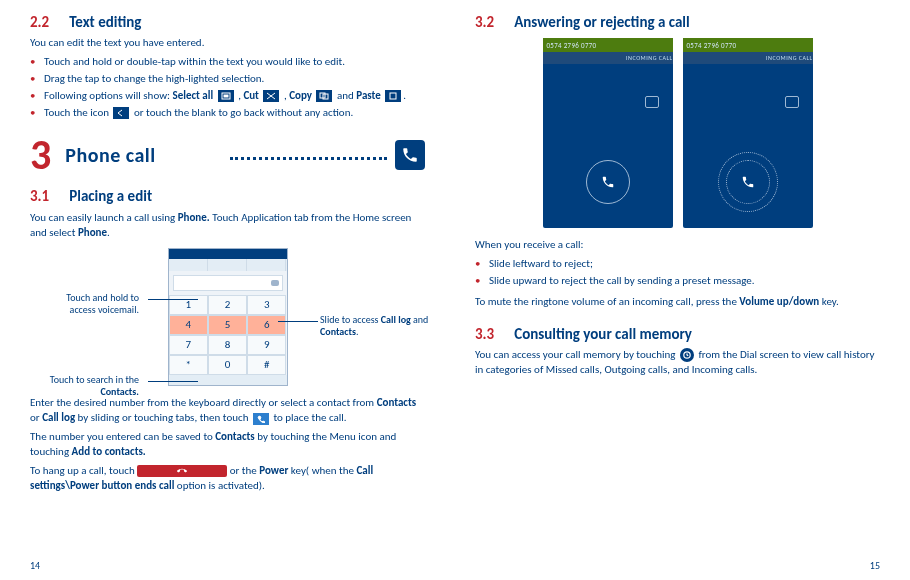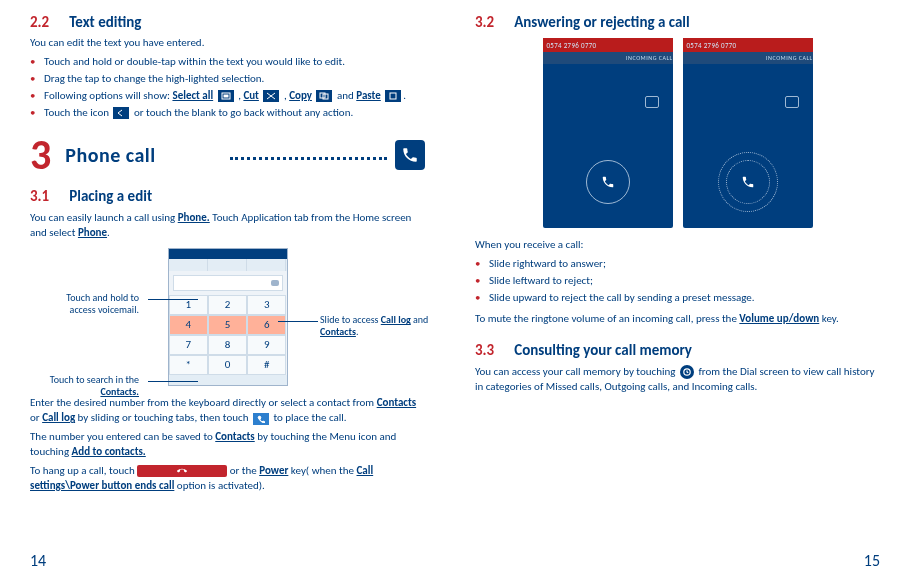--- a/index.html
+++ b/index.html
@@ -15,21 +15,21 @@
   }
   .page-container { display: flex; width: 100%; height: 100%; }
   .page-left, .page-right { width: 50%; padding: 12px 30px 24px 30px; position: relative; }
   .page-right { padding-left: 20px; padding-right: 30px; }
   h2.sec { font-size: 15px; font-weight: bold; color: #003e7e; margin-bottom: 4px; }
   h2.sec .num { color: #c2252d; margin-right: 20px; font-weight: bold; }
   p { color: #003e7e; margin-bottom: 4px; }
   ul.bul { list-style: none; margin-bottom: 6px; }
   ul.bul li { position: relative; padding-left: 14px; margin-bottom: 2px; color: #003e7e; }
   ul.bul li::before { content: "•"; position: absolute; left: 0; color: #c2252d; }
-  .bold { font-weight: bold; text-decoration: underline; }
+  .bold { font-weight: bold; }
   .icon-inline { display: inline-flex; width: 16px; height: 12px; background: #003e7e; vertical-align: middle; margin: 0 2px; align-items: center; justify-content: center; }
   .icon-inline svg { width: 10px; height: 8px; stroke: #fff; fill: #fff; }
   .chapter { display: flex; align-items: center; margin-top: 14px; margin-bottom: 10px; }
   .chapter .bignum { font-size: 42px; font-weight: bold; color: #c2252d; line-height: 1; }
   .chapter .title { font-size: 20px; font-weight: bold; color: #003e7e; margin-left: 14px; flex: 1; letter-spacing: 0.5px; }
   .chapter .dots { flex: 1; border-bottom: 3px dotted #003e7e; margin: 0 8px; height: 10px; }
   .chapter .phone-icon { width: 30px; height: 30px; background: #003e7e; border-radius: 4px; display: flex; align-items: center; justify-content: center; }
   .chapter .phone-icon svg { width: 18px; height: 18px; fill: #fff; }
   .phone-figure { display: flex; justify-content: center; position: relative; margin: 8px 0 10px 0; }
   .phone-mock { width: 120px; border: 1px solid #9fb4cc; background: #eef3f8; font-size: 0; }
@@ -42,33 +42,33 @@
   .pm-keys div { height: 20px; display: flex; align-items: center; justify-content: center; font-size: 11px; color: #003e7e; border: 1px solid #cfdce8; background: #f7fafc; }
   .pm-keys .hl { background: #ffb199; }
   .pm-bottom { height: 10px; background: #e3edf5; }
   .callout { position: absolute; font-size: 10px; color: #003e7e; line-height: 1.2; }
   .callout.left1 { right: 286px; top: 44px; text-align: right; width: 100px; }
   .callout.left2 { right: 286px; top: 126px; text-align: right; width: 100px; }
   .callout.right1 { left: 290px; top: 66px; width: 110px; }
   .call-line { position: absolute; background: #003e7e; height: 1px; }
   .dual-phones { display: flex; gap: 10px; justify-content: center; margin: 6px 0 10px 0; }
   .call-mock { width: 130px; height: 190px; background: #003e7e; position: relative; border-radius: 2px; }
-  .cm-top { height: 14px; background: #b91c1c; color: #d0e4f5; font-size: 7px; padding: 3px 4px 0 4px; letter-spacing: 0.3px; }
+  .cm-top { height: 14px; background: #4d7c0f; color: #d0e4f5; font-size: 7px; padding: 3px 4px 0 4px; letter-spacing: 0.3px; }
   .cm-sub { height: 12px; background: #1f4a7a; color: #c5dff2; font-size: 6px; text-align: right; line-height: 12px; letter-spacing: 0.5px; }
   .cm-body { position: absolute; top: 36px; bottom: 0; left: 0; right: 0; }
   .ring { position: absolute; left: 50%; top: 70%; transform: translate(-50%,-50%); width: 44px; height: 44px; border: 1px solid #9fb9d4; border-radius: 50%; display: flex; align-items: center; justify-content: center; }
   .ring svg { width: 14px; height: 14px; fill: #fff; }
   .msg-icon { position: absolute; top: 22px; right: 14px; width: 14px; height: 12px; border: 1px solid #9fb9d4; border-radius: 2px; }
   .dots-ring { position: absolute; left: 50%; top: 70%; transform: translate(-50%,-50%); width: 60px; height: 60px; }
   .dots-ring::before, .dots-ring::after { content: ""; position: absolute; border: 1px dotted #9fb9d4; border-radius: 50%; }
   .dots-ring::before { inset: 0; }
   .dots-ring::after { inset: 8px; }
   .clock-icon { display: inline-flex; width: 14px; height: 14px; background: #003e7e; border-radius: 50%; vertical-align: middle; margin: 0 2px; align-items: center; justify-content: center; }
   .clock-icon svg { width: 8px; height: 8px; fill: none; stroke: #fff; stroke-width: 1.5; }
-  .pg-num { position: absolute; bottom: 8px; font-size: 16px; color: #003e7e; }
+  .pg-num { position: absolute; bottom: 8px; font-size: 10px; color: #003e7e; }
   .pg-num.left { left: 30px; }
   .pg-num.right { right: 30px; margin-top: 40px; }
 </style>
 </head>
 <body>
 
 <div class="page-container">
 
   <div class="page-left">
     <h2 class="sec">
@@ -224,21 +224,20 @@
               <svg viewBox="0 0 24 24">
                 <path d="M6.6 10.8c1.4 2.8 3.8 5.2 6.6 6.6l2.2-2.2c.3-.3.7-.4 1-.2 1.1.4 2.3.6 3.6.6.6 0 1 .4 1 1V20c0 .6-.4 1-1 1C10.6 21 3 13.4 3 4c0-.6.4-1 1-1h3.4c.6 0 1 .4 1 1 0 1.3.2 2.5.6 3.6.1.4 0 .8-.2 1L6.6 10.8z"></path>
               </svg>
             </div>
         </div>
       </div>
     </div>
 
     <p>When you receive a call:</p>
     <ul class="bul">
-      <li>Slide rightward to answer;</li>
       <li>Slide leftward to reject;</li>
       <li>Slide upward to reject the call by sending a preset message.</li>
     </ul>
     <p>
       <span>To mute the ringtone volume of an incoming call, press the </span><span class="bold">Volume up/down</span><span> key.</span>
     </p>
 
     <h2 class="sec" style="margin-top:14px;">
       <span class="num">3.3</span><span>Consulting your call memory</span>
     </h2>

